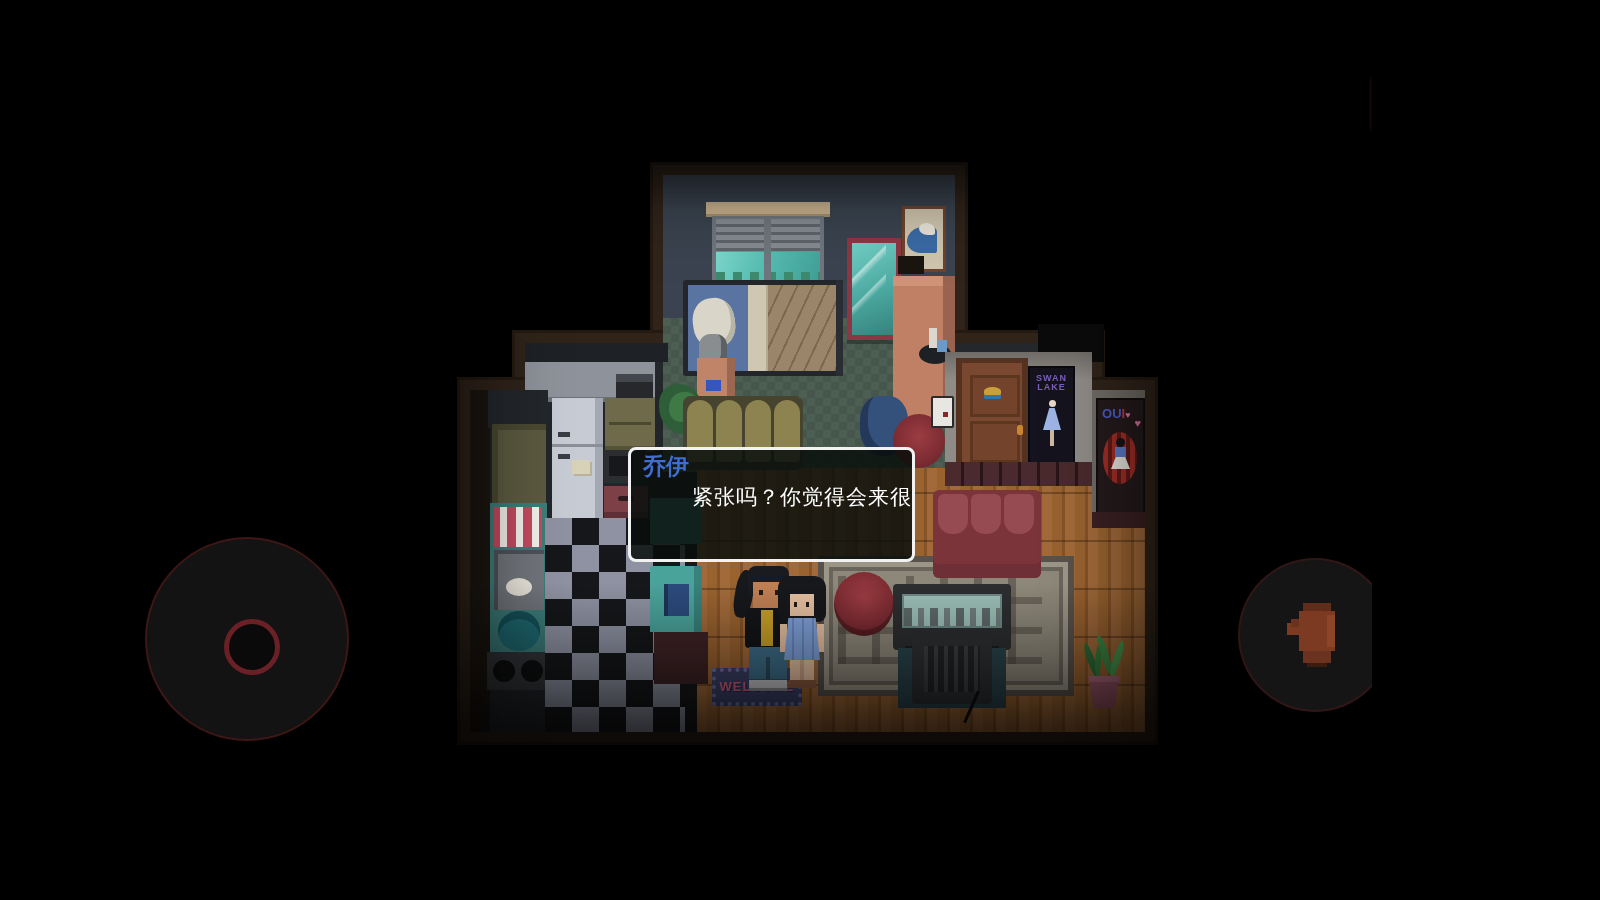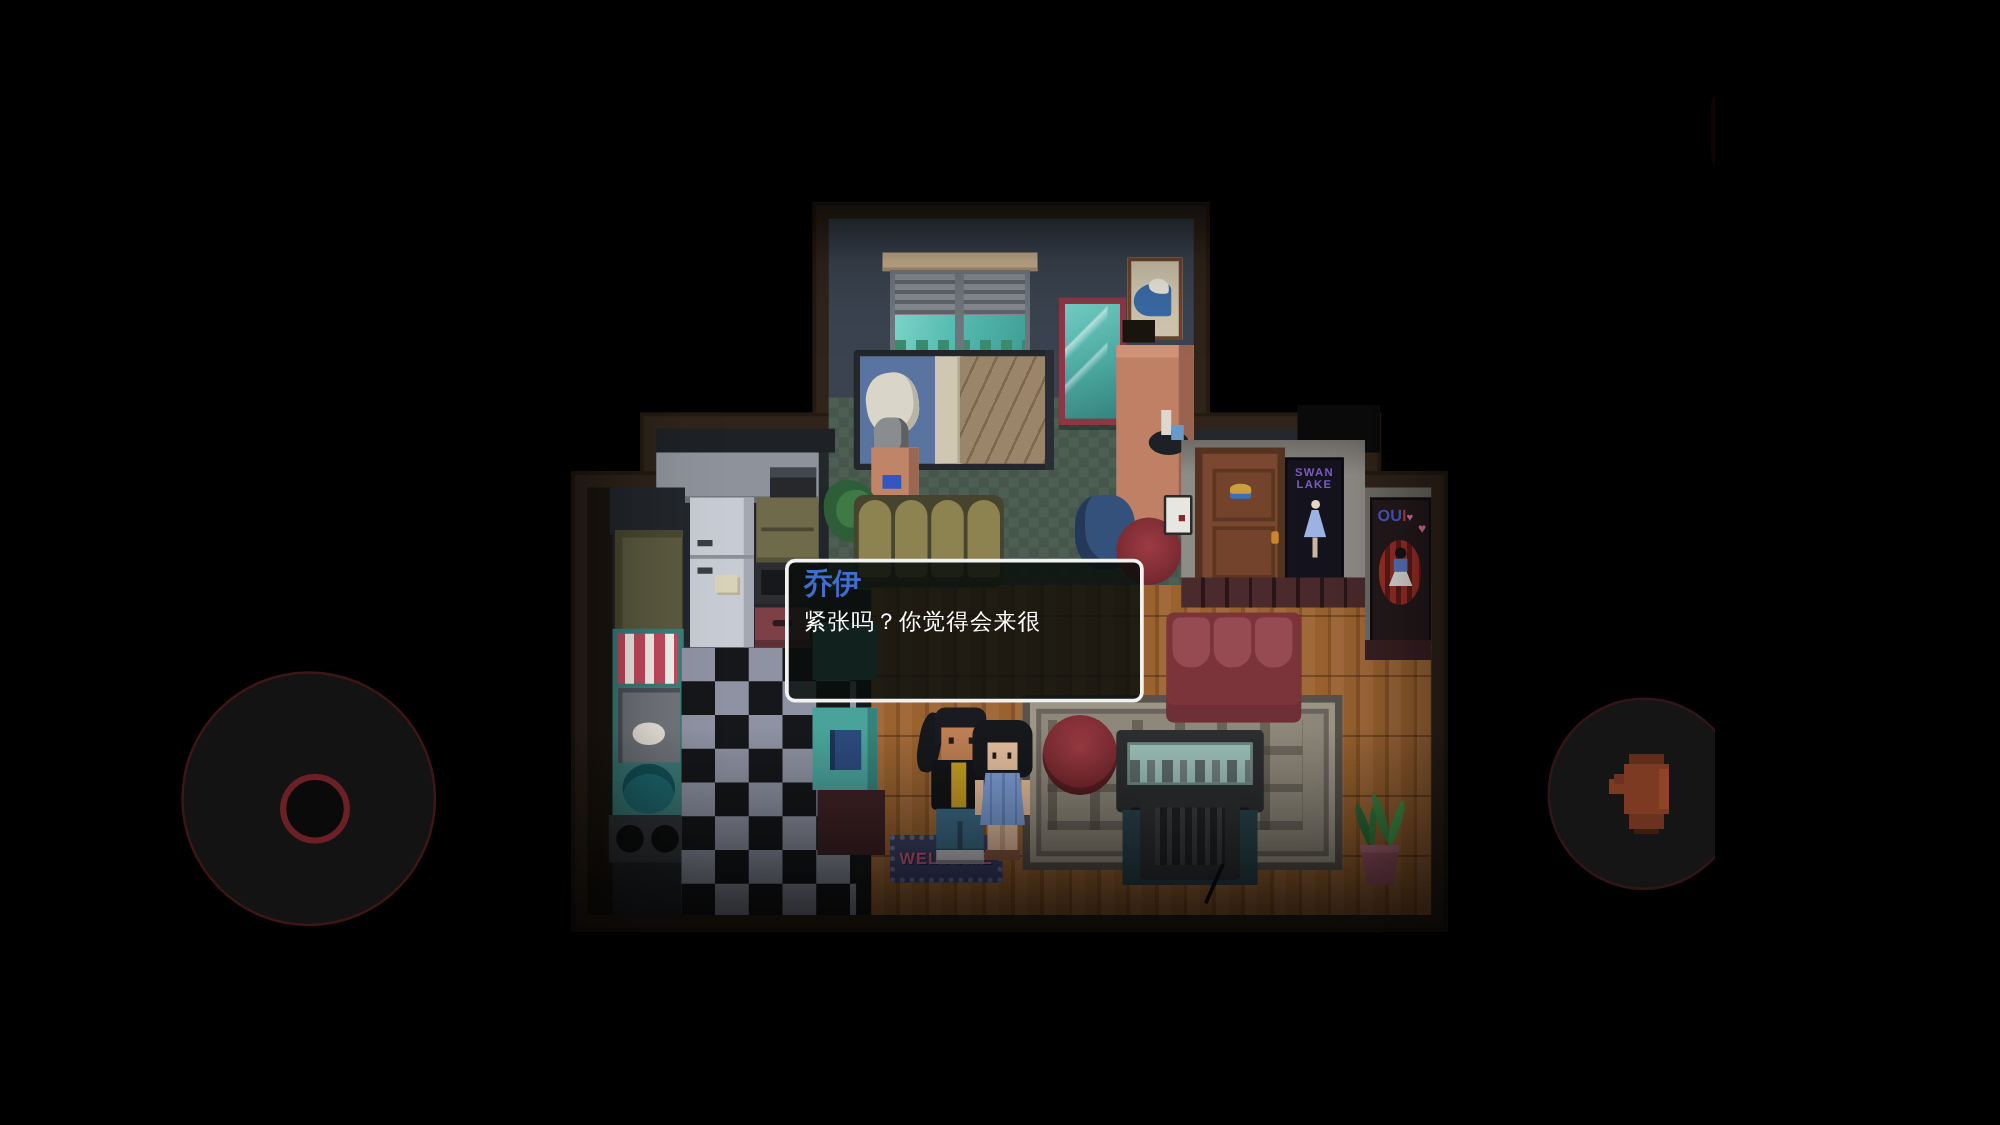--- a/index.html
+++ b/index.html
@@ -12,21 +12,21 @@
   .carpet{background:repeating-conic-gradient(#46564d 0% 25%, #4d5e53 0% 50%) 0 0/16px 16px;}
   .wood{background:
       repeating-linear-gradient(0deg, rgba(40,20,8,0) 0 46px, rgba(40,20,8,.35) 46px 48px),
       repeating-linear-gradient(90deg,#a26a3a 0 10px,#99622f 10px 20px,#855327 20px 23px);}
   .wall-slate{background:#3a434f;}
   .border-brown{background:#30241a;box-shadow:inset 0 0 0 3px #241a11;}
 
   
   #dialog{background:rgba(8,14,12,.85);border:3px solid #f2f2f2;border-radius:8px;}
   #dialog .speaker{color:#3f6ed0;font-size:23px;font-weight:bold;line-height:28px;}
-  #dialog .line{color:#fff;font-size:18px;line-height:34px;letter-spacing:1px;}
+  #dialog .line{color:#fff;font-size:21px;line-height:34px;letter-spacing:1px;text-align:right;}
 
   
   #menu-btn{background:#1a0d0e;border:none;border-radius:10px;box-shadow:-5px 7px 0 rgba(45,12,12,.35);cursor:pointer;}
   #menu-btn .bar{position:absolute;background:#fff;border-radius:3px;height:7px;}
   #joystick{background:#131313;border:2px solid rgba(130,28,28,.4);border-radius:50%;}
   #joy-knob{background:#0a0a0a;border:5px solid #6b2026;border-radius:50%;}
   #action-btn{background:#151516;border:2px solid rgba(120,25,25,.3);border-radius:50%;display:flex;align-items:center;justify-content:center;}
 
   .shadow-overlay{pointer-events:none;box-shadow:inset 0 0 80px 25px rgba(0,0,0,.5);
       background:linear-gradient(180deg, rgba(0,0,0,.35) 0%, transparent 8%, transparent 72%, rgba(0,0,0,.55) 97%);}

